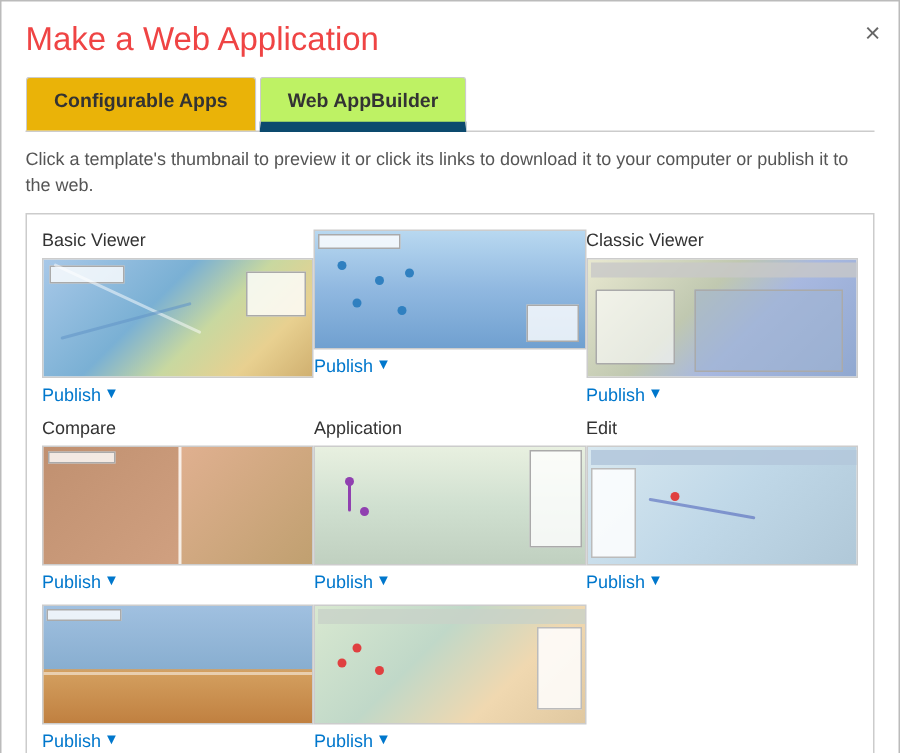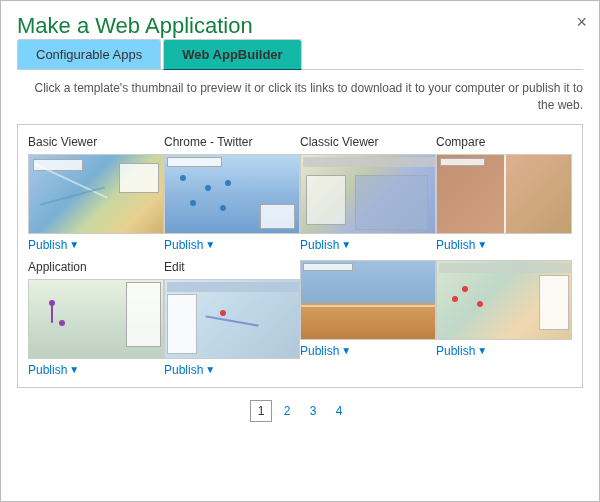--- a/index.html
+++ b/index.html
@@ -17,21 +17,22 @@
       width: 600px;
       min-height: 502px;
       border: 1px solid #bbb;
       box-shadow: 0 4px 16px rgba(0,0,0,0.2);
       position: relative;
       padding: 12px 16px 16px 16px;
     }
     .dialog-title {
       font-size: 22px;
       font-weight: 300;
-      color: #15803d;
+      color: #ef4444;
+      margin-bottom: 12px;
       padding-right: 24px;
     }
     .close-btn {
       position: absolute;
       top: 12px;
       right: 12px;
       background: none;
       border: none;
       font-size: 18px;
       color: #666;
@@ -41,47 +42,47 @@
     .tabs {
       display: flex;
       border-bottom: 1px solid #ccc;
       margin-bottom: 10px;
     }
     .tab {
       padding: 7px 18px;
       border: 1px solid #ccc;
       border-bottom: none;
       cursor: pointer;
-      background: #7dd3fc;
+      background: #eab308;
       color: #333;
       font-size: 13px;
       margin-right: 2px;
       border-radius: 3px 3px 0 0;
+      font-weight: bold;
     }
     .tab.active {
-      background: #14b8a6;
-      border-bottom: 1px solid #0c4a6e;
+      background: #bef264;
+      border-bottom: 7px solid #0c4a6e;
       margin-bottom: -1px;
       font-weight: bold;
       z-index: 1;
     }
     .description {
       font-size: 12px;
       color: #555;
       margin-bottom: 10px;
       line-height: 1.4;
-      text-align: right;
     }
     .gallery-container {
       border: 1px solid #ccc;
       padding: 10px;
     }
     .gallery-grid {
       display: grid;
-      grid-template-columns: repeat(4, 1fr);
+      grid-template-columns: repeat(3, 1fr);
       gap: 8px 0;
     }
     .gallery-item {
       display: flex;
       flex-direction: column;
     }
     .item-label {
       font-size: 12px;
       color: #333;
       margin-bottom: 5px;
@@ -211,21 +212,20 @@
             <div class="map-panel" style="top:8px;right:4px;width:40px;height:30px;"></div>
           </div>
         </div>
         <span class="publish-link">
           <span>Publish</span>
           <span class="publish-arrow">▼</span>
         </span>
       </div>
 
       <div class="gallery-item">
-        <span class="item-label">Chrome - Twitter</span>
         <div class="thumbnail thumb-chrome">
           <div class="thumb-inner">
             <div class="map-panel" style="top:2px;left:2px;width:55px;height:10px;"></div>
             <div class="map-dot" style="top:20px;left:15px;background:#3080c0;"></div>
             <div class="map-dot" style="top:30px;left:40px;background:#3080c0;"></div>
             <div class="map-dot" style="top:25px;left:60px;background:#3080c0;"></div>
             <div class="map-dot" style="top:45px;left:25px;background:#3080c0;"></div>
             <div class="map-dot" style="top:50px;left:55px;background:#3080c0;"></div>
             <div class="map-panel" style="bottom:4px;right:4px;width:35px;height:25px;"></div>
           </div>

